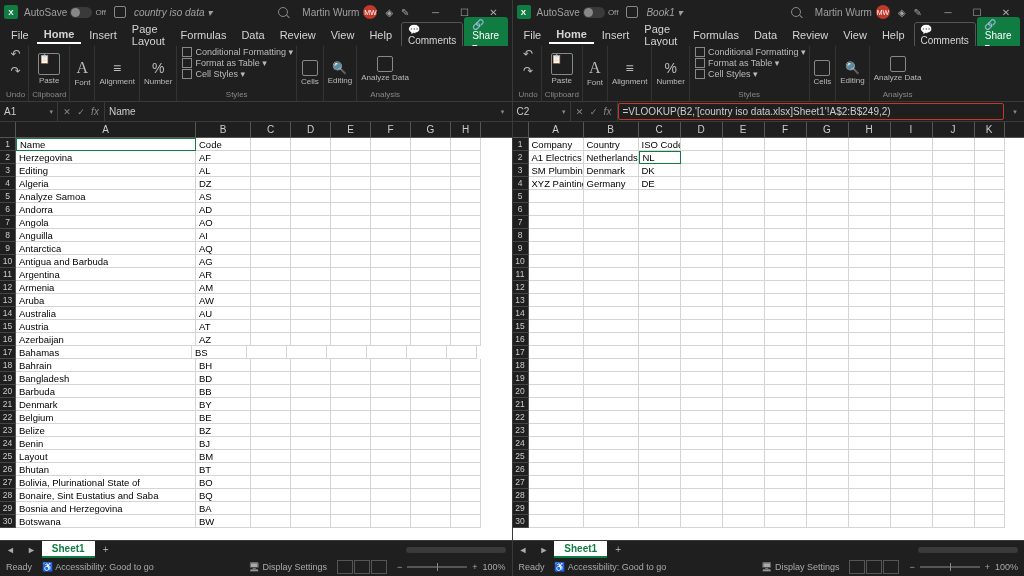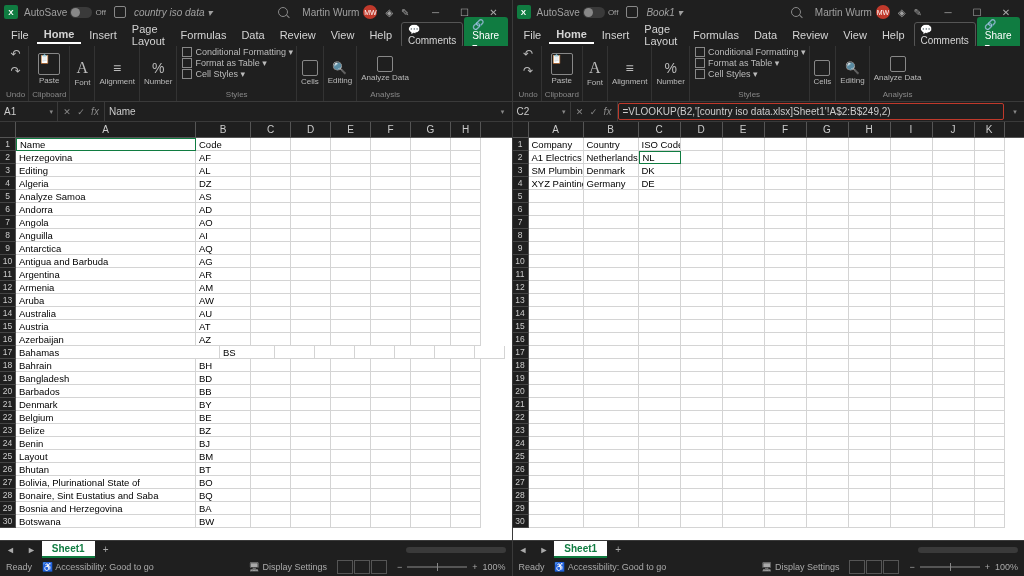--- a/index.html
+++ b/index.html
@@ -397,21 +397,21 @@
           <div class="cell " style="width:55px">AZ</div>
           <div class="cell " style="width:40px"></div>
           <div class="cell " style="width:40px"></div>
           <div class="cell " style="width:40px"></div>
           <div class="cell " style="width:40px"></div>
           <div class="cell " style="width:40px"></div>
           <div class="cell " style="width:30px"></div>
         </div>
         <div class="row">
           <div class="rnum">17</div>
-          <div class="cell " style="width:204px">Bahamas</div>
+          <div class="cell " style="width:176px">Bahamas</div>
           <div class="cell " style="width:55px">BS</div>
           <div class="cell " style="width:40px"></div>
           <div class="cell " style="width:40px"></div>
           <div class="cell " style="width:40px"></div>
           <div class="cell " style="width:40px"></div>
           <div class="cell " style="width:40px"></div>
           <div class="cell " style="width:30px"></div>
         </div>
         <div class="row">
           <div class="rnum">18</div>
@@ -430,21 +430,21 @@
           <div class="cell " style="width:55px">BD</div>
           <div class="cell " style="width:40px"></div>
           <div class="cell " style="width:40px"></div>
           <div class="cell " style="width:40px"></div>
           <div class="cell " style="width:40px"></div>
           <div class="cell " style="width:40px"></div>
           <div class="cell " style="width:30px"></div>
         </div>
         <div class="row">
           <div class="rnum">20</div>
-          <div class="cell " style="width:180px">Barbados</div>
+          <div class="cell " style="width:180px">Barbuda</div>
           <div class="cell " style="width:55px">BB</div>
           <div class="cell " style="width:40px"></div>
           <div class="cell " style="width:40px"></div>
           <div class="cell " style="width:40px"></div>
           <div class="cell " style="width:40px"></div>
           <div class="cell " style="width:40px"></div>
           <div class="cell " style="width:30px"></div>
         </div>
         <div class="row">
           <div class="rnum">21</div>

